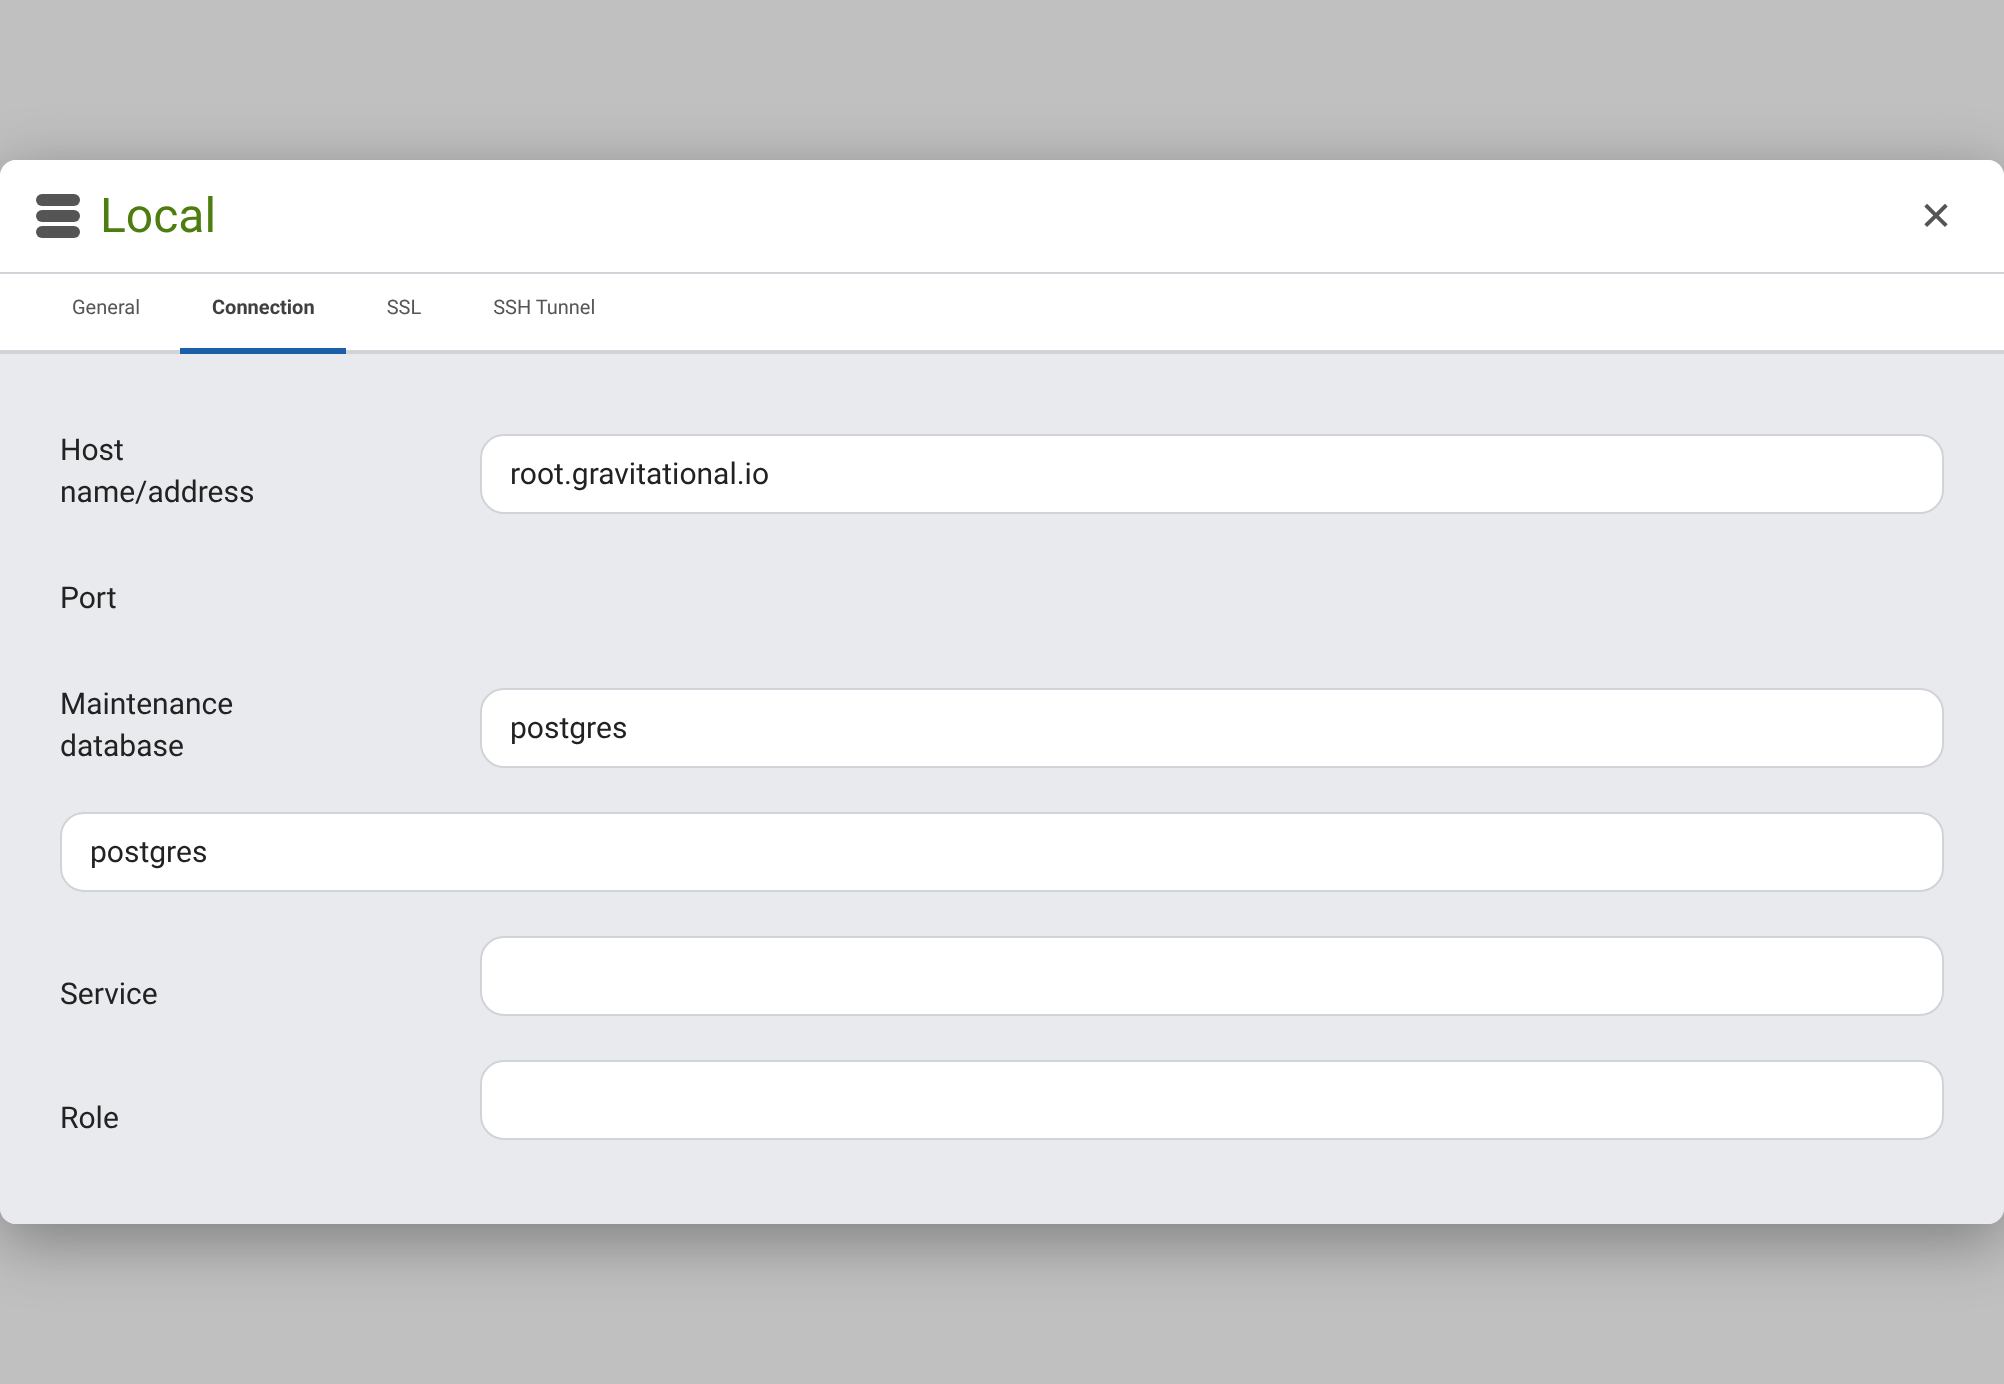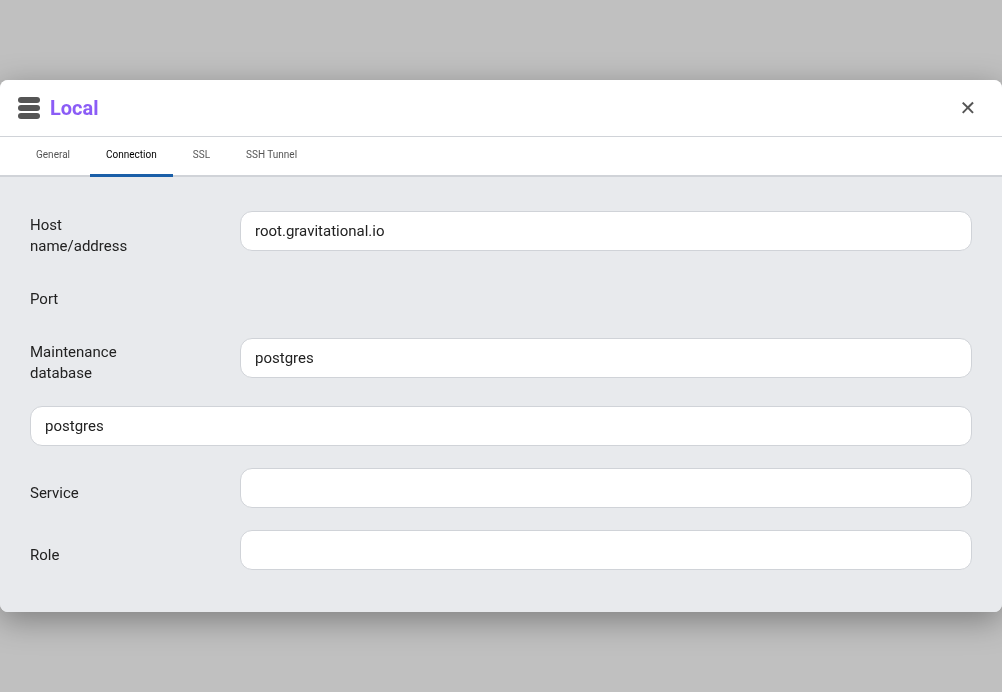--- a/index.html
+++ b/index.html
@@ -47,23 +47,23 @@
     }
 
     .db-icon .disk {
       width: 22px;
       height: 6px;
       background: #555;
       border-radius: 3px;
     }
 
     .title-text {
-      font-size: 20px;
-      font-weight: 700;
-      color: #8b5cf6;
+      font-size: 24px;
+      font-weight: 400;
+      color: #4d7c0f;
     }
 
     .close-btn {
       width: 28px;
       height: 28px;
       background: none;
       border: none;
       cursor: pointer;
       font-size: 20px;
       color: #555;
@@ -86,33 +86,33 @@
       padding: 12px 16px 14px;
       font-size: 10px;
       color: #555;
       cursor: pointer;
       border-bottom: 3px solid transparent;
       margin-bottom: -2px;
       white-space: nowrap;
     }
 
     .tab.active {
-      color: #000000;
+      color: #404040;
       border-bottom: 3px solid #1a5fa8;
-      font-weight: 400;
+      font-weight: 700;
     }
 
     .content {
       background: #e8eaed;
       padding: 28px 30px 20px 30px;
     }
 
     .form-row {
       display: flex;
-      align-items: center;
+      align-items: flex-end;
       margin-bottom: 22px;
     }
 
     .form-label {
       width: 210px;
       min-width: 210px;
       font-size: 15px;
       color: #222;
       padding-top: 10px;
       line-height: 1.4;

